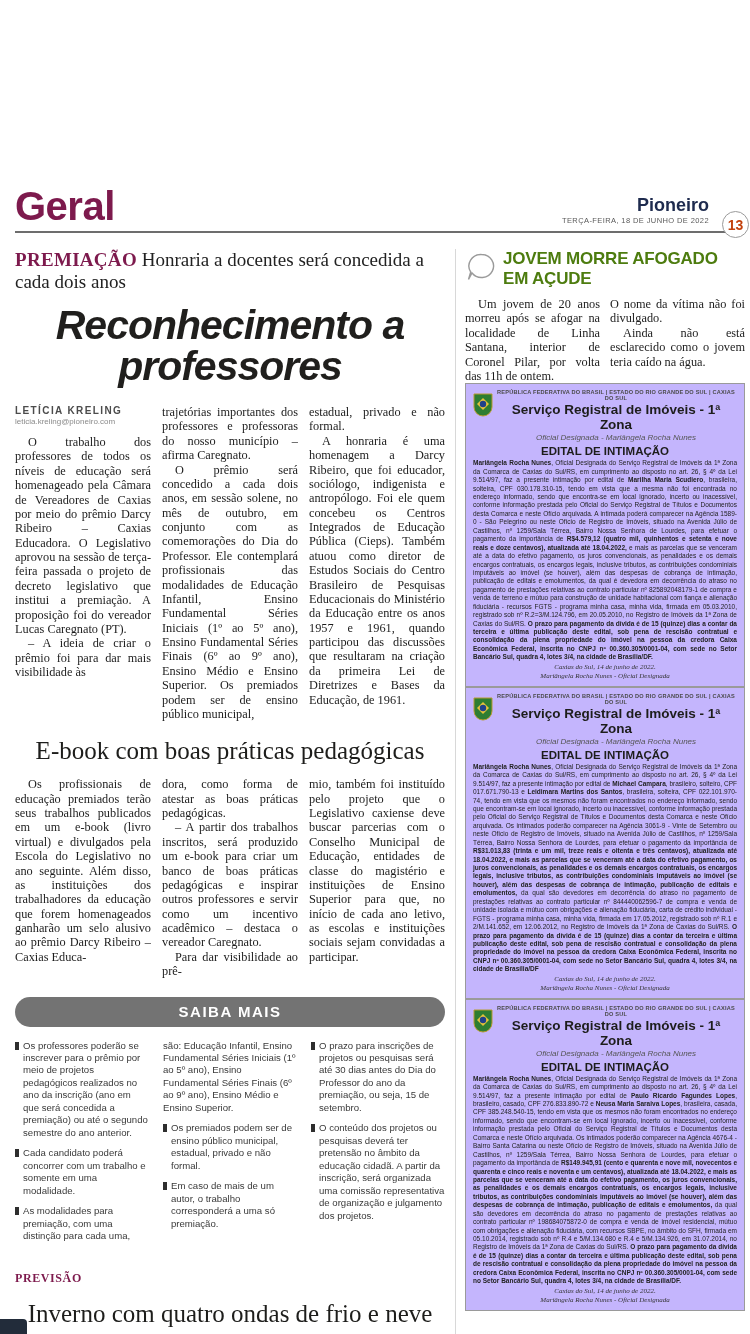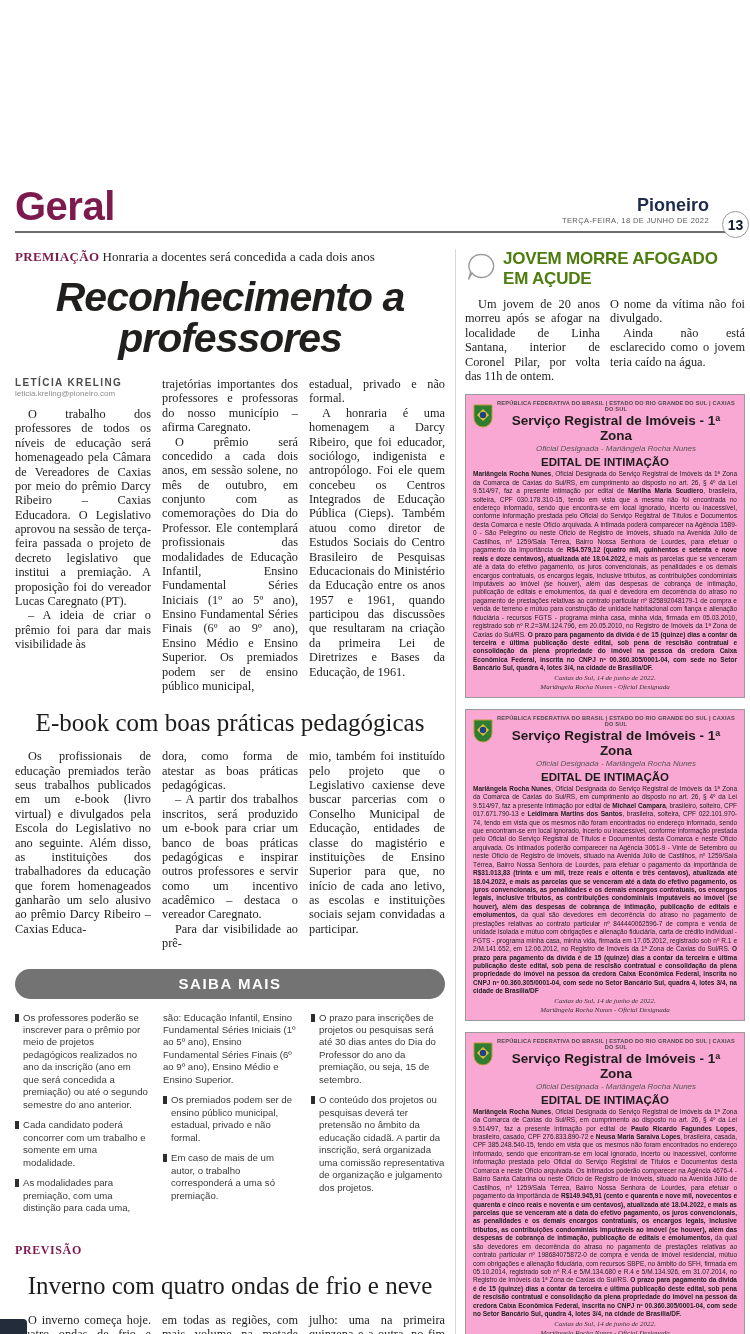--- a/index.html
+++ b/index.html
@@ -13,29 +13,29 @@
   .geral { font-family:"Liberation Sans", sans-serif; font-weight:bold; font-size:40px;
            line-height:1; color:#7d1a4d; letter-spacing:-0.5px; }
   .masthead { text-align:right; padding-right:36px; padding-bottom:1px; }
   .pioneiro { font-family:"Liberation Sans", sans-serif; font-weight:bold; font-size:18px;
               color:#1e2b4e; line-height:1; }
   .edition-date { font-family:"Liberation Sans", sans-serif; font-size:7.5px; color:#5a5a5a;
                   letter-spacing:0.4px; margin-top:2px; }
   .pagenum { position:absolute; right:-4px; bottom:-7px; width:27px; height:27px;
              border:1.5px solid #9a9a9a; border-radius:50%; background:#fff;
              display:flex; align-items:center; justify-content:center;
-             font-family:"Liberation Sans", sans-serif; font-weight:bold; font-size:14px; color:#0f172a; }
+             font-family:"Liberation Sans", sans-serif; font-weight:bold; font-size:14px; color:#c2410c; }
 
   
   .main { display:flex; margin-top:16px; }
   .leftcol { width:430px; }
   .rightcol { flex:1; margin-left:10px; border-left:1px solid #d8d8d8; padding-left:9px; }
 
   
-  .kicker { font-size:13px; color:#222; }
+  .kicker { font-size:19px; color:#222; }
   .kicker .kword { font-weight:bold; color:#7d1a4d; letter-spacing:0.3px; }
   .headline { font-family:"Liberation Sans", sans-serif; font-weight:bold; font-size:41px;
               line-height:1.0; text-align:center; color:#201f1d; letter-spacing:-1px;
               margin:12px 6px 18px;font-style:italic; }
   .cols3 { display:flex; gap:11px; }
   .cols3 .col { flex:1; min-width:0; }
   .bodytext p { font-size:12.3px; line-height:1.17; text-align:justify; color:#1c1c1c; }
   .bodytext p.ind { text-indent:13px; }
   .byline { margin-bottom:9px; }
   .byline .bname { font-family:"Liberation Sans", sans-serif; font-weight:bold; font-size:10px;
@@ -66,21 +66,21 @@
   .previsao .cols3 { margin-top:13px; }
 
   
   .jovem-hd { display:flex; align-items:center; gap:8px; }
   .jovem-hd h2 { font-family:"Liberation Sans", sans-serif; font-weight:bold; font-size:17px;
                  color:#4d7c0f; letter-spacing:-0.2px; }
   .jovem-cols { display:flex; gap:10px; margin-top:8px; }
   .jovem-cols .col { flex:1; min-width:0; }
 
   
-  .edital { border:1px solid #9a9a9a; margin-top:11px; padding:5px 7px 6px; background:#f9a8d4; }
+  .edital { border:1px solid #9a9a9a; padding:5px 7px 6px; background:#c4b5fd; }
   .ed-head { display:flex; align-items:flex-start; }
   .ed-emblem { width:22px; margin-top:4px; flex:none; }
   .ed-titles { flex:1; text-align:center; }
   .ed-republic { font-family:"Liberation Sans", sans-serif; font-weight:bold; font-size:5.6px;
                  color:#4a4a4a; letter-spacing:0.2px; }
   .ed-title { font-family:"Liberation Sans", sans-serif; font-weight:bold; font-size:13.5px;
               color:#1d1d1b; margin-top:1px; }
   .ed-official { font-family:"Liberation Sans", sans-serif; font-style:italic; font-size:8px;
                  color:#555; margin-top:1px; }
   .ed-heading { font-family:"Liberation Sans", sans-serif; font-weight:bold; font-size:11.5px;

